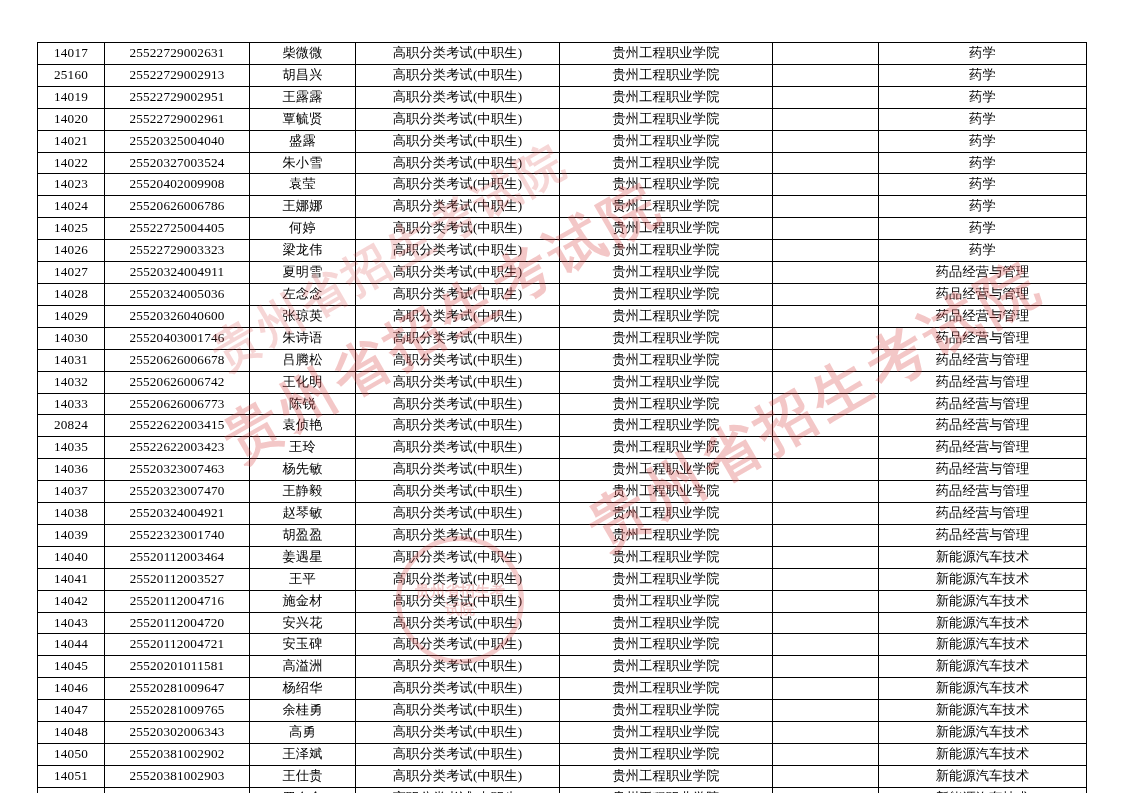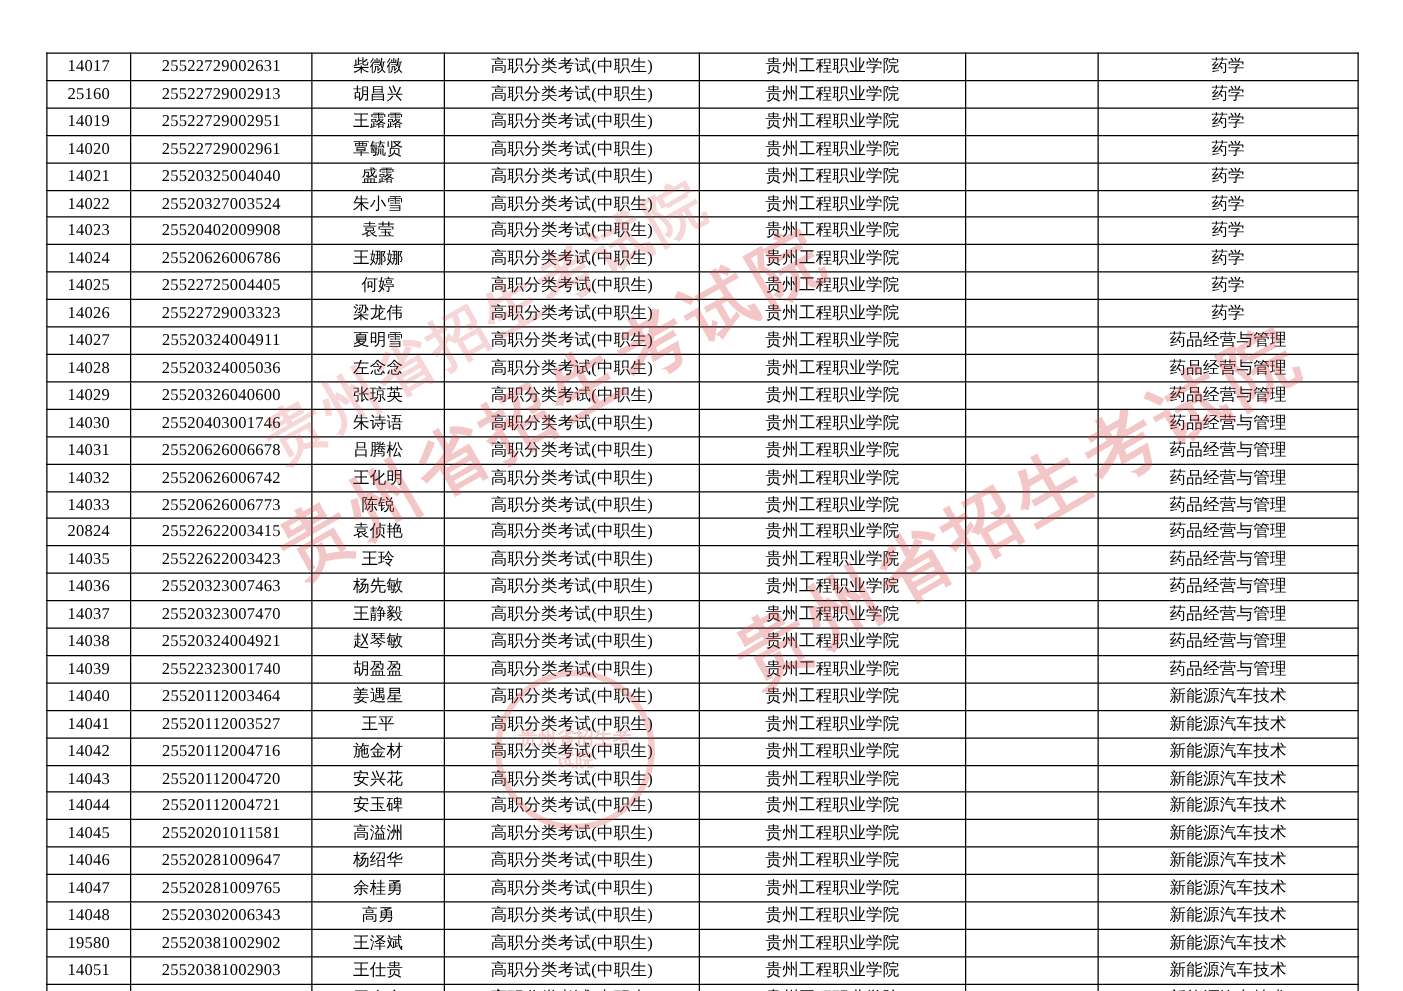--- a/index.html
+++ b/index.html
@@ -438,21 +438,21 @@
           <tr>
             <td class="seq">14048</td>
             <td class="id">25520302006343</td>
             <td class="name">高勇</td>
             <td class="type">高职分类考试(中职生)</td>
             <td class="school">贵州工程职业学院</td>
             <td class="blank"></td>
             <td class="major">新能源汽车技术</td>
           </tr>
           <tr>
-            <td class="seq">19580</td>
+            <td class="seq">14050</td>
             <td class="id">25520381002902</td>
             <td class="name">王泽斌</td>
             <td class="type">高职分类考试(中职生)</td>
             <td class="school">贵州工程职业学院</td>
             <td class="blank"></td>
             <td class="major">新能源汽车技术</td>
           </tr>
           <tr>
             <td class="seq">14051</td>
             <td class="id">25520381002903</td>

